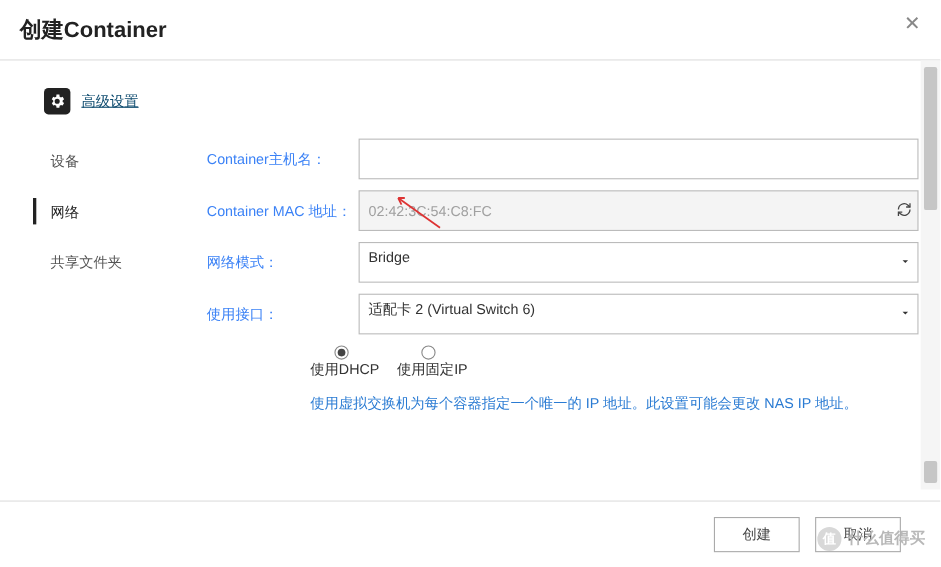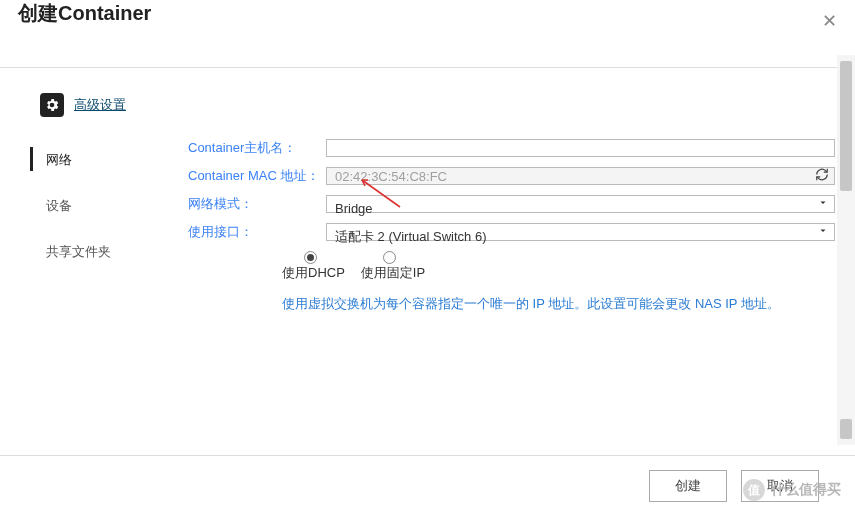--- a/index.html
+++ b/index.html
@@ -8,22 +8,23 @@
     font-size: 13px;
     color: #333;
     background: #fff;
     width: 855px;
     height: 515px;
     position: relative;
     overflow: hidden;
   }
   .dialog { width: 855px; height: 515px; position: relative; }
   .header {
-    height: 68px;
-    display: flex;
+    height: 55px;
+    display: flex;
+    align-items: center;
     padding: 0 18px;
     border-bottom: 1px solid #ddd;
   }
   .header-title { font-size: 20px; font-weight: bold; color: #222; }
   .close-icon {
     position: absolute;
     top: 10px; right: 18px;
     font-size: 18px;
     color: #888;
     cursor: pointer;
@@ -107,21 +108,21 @@
   .form-label {
     width: 138px;
     color: #3b82f6;
     font-size: 13px;
     flex-shrink: 0;
     margin-left: 44px;
   }
   .form-field { flex: 1; position: relative; }
   .txt-input, .select-input {
     width: 100%;
-    height: 18px;
+    height: 37px;
     border: 1px solid #bbb;
     padding: 0 28px 0 8px;
     font-size: 13px;
     background: #fff;
     font-family: inherit;
     outline: none;
   }
   .txt-input.disabled {
     background: #f4f4f4;
     color: #a0a0a0;
@@ -239,25 +240,25 @@
         <div class="gear-icon">
           <svg width="16" height="16" viewBox="0 0 24 24" fill="currentColor">
               <path d="M19.4 13a7.6 7.6 0 0 0 0-2l2-1.6-2-3.4-2.4.9a7.4 7.4 0 0 0-1.7-1L15 3h-4l-.3 2.9a7.4 7.4 0 0 0-1.7 1l-2.4-.9-2 3.4L6.6 11a7.6 7.6 0 0 0 0 2l-2 1.6 2 3.4 2.4-.9a7.4 7.4 0 0 0 1.7 1L11 21h4l.3-2.9a7.4 7.4 0 0 0 1.7-1l2.4.9 2-3.4zM12 15.5A3.5 3.5 0 1 1 15.5 12 3.5 3.5 0 0 1 12 15.5z"></path>
             </svg>
         </div>
         <a class="section-link">高级设置</a>
       </div>
 
       <div class="content-wrap">
         <div class="sidebar">
+          <div class="sidebar-item">
+            <span>设备</span>
+          </div>
           <div class="sidebar-item active">
             <span>网络</span>
-          </div>
-          <div class="sidebar-item">
-            <span>设备</span>
           </div>
           <div class="sidebar-item">
             <span>共享文件夹</span>
           </div>
         </div>
 
         <div class="main">
           <div class="form-row">
             <div class="form-label">Container主机名：</div>
             <div class="form-field">

